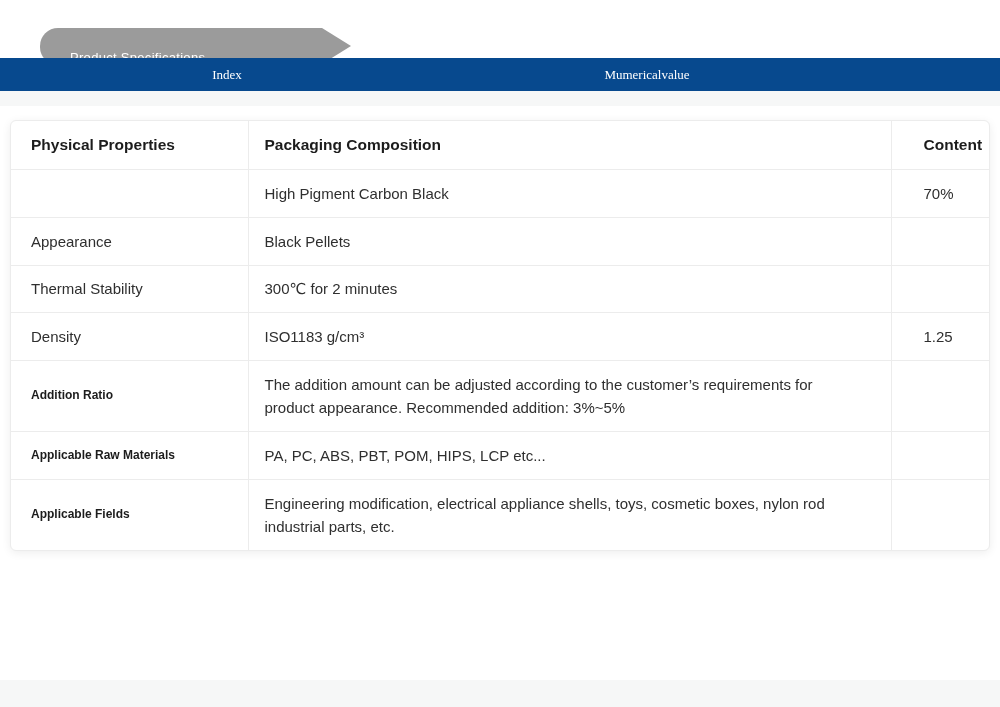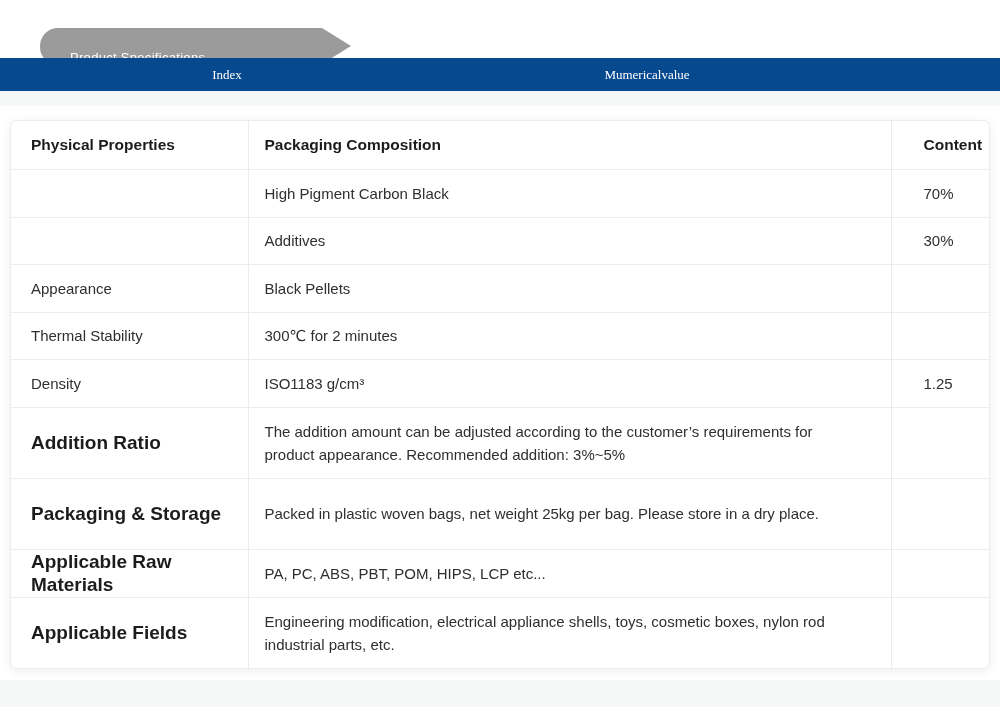--- a/index.html
+++ b/index.html
@@ -113,21 +113,21 @@
     color:var(--text_dark);
   }
   .col-prop{padding-left:20px;padding-right:10px;}
   .col-comp{padding-left:16px;padding-right:26px;}
   .col-cont{padding-left:32px;padding-right:6px;}
 
   tr.h48{height:48px;}
   tr.h47{height:47px;}
   tr.h71{height:71px;}
 
-  td.bold-label{font-weight:bold;color:var(--text_dark);font-size:19px;}
+  td.bold-label{font-weight:bold;color:var(--text_dark);font-size:12px;}
 </style>
 </head>
 <body>
 
 <div class="banner">
   <span class="banner-label">Product Specifications</span>
   <span class="banner-tip"></span>
 </div>
 
 <div class="header-bar">
@@ -148,50 +148,40 @@
       <tr class="h48">
         <th class="col-prop">Physical Properties</th>
         <th class="col-comp">Packaging Composition</th>
         <th class="col-cont">Content</th>
       </tr>
       <tr class="h48">
         <td class="col-prop"></td>
         <td class="col-comp">High Pigment Carbon Black</td>
         <td class="col-cont">70%</td>
       </tr>
-      <tr class="h47">
-        <td class="col-prop"></td>
-        <td class="col-comp">Additives</td>
-        <td class="col-cont">30%</td>
-      </tr>
       <tr class="h48">
         <td class="col-prop">Appearance</td>
         <td class="col-comp">Black Pellets</td>
         <td class="col-cont"></td>
       </tr>
       <tr class="h47">
         <td class="col-prop">Thermal Stability</td>
         <td class="col-comp">300℃ for 2 minutes</td>
         <td class="col-cont"></td>
       </tr>
       <tr class="h48">
         <td class="col-prop">Density</td>
         <td class="col-comp">ISO1183 g/cm³</td>
         <td class="col-cont">1.25</td>
       </tr>
       <tr class="h71">
         <td class="col-prop bold-label">Addition Ratio</td>
         <td class="col-comp">The addition amount can be adjusted according to the customer’s requirements for product appearance. Recommended addition: 3%~5%</td>
         <td class="col-cont"></td>
       </tr>
-      <tr class="h71">
-        <td class="col-prop bold-label">Packaging &amp; Storage</td>
-        <td class="col-comp">Packed in plastic woven bags, net weight 25kg per bag. Please store in a dry place.</td>
-        <td class="col-cont"></td>
-      </tr>
       <tr class="h48">
         <td class="col-prop bold-label">Applicable Raw Materials</td>
         <td class="col-comp">PA, PC, ABS, PBT, POM, HIPS, LCP etc...</td>
         <td class="col-cont"></td>
       </tr>
       <tr class="h71">
         <td class="col-prop bold-label">Applicable Fields</td>
         <td class="col-comp">Engineering modification, electrical appliance shells, toys, cosmetic boxes, nylon rod industrial parts, etc.</td>
         <td class="col-cont"></td>
       </tr>

